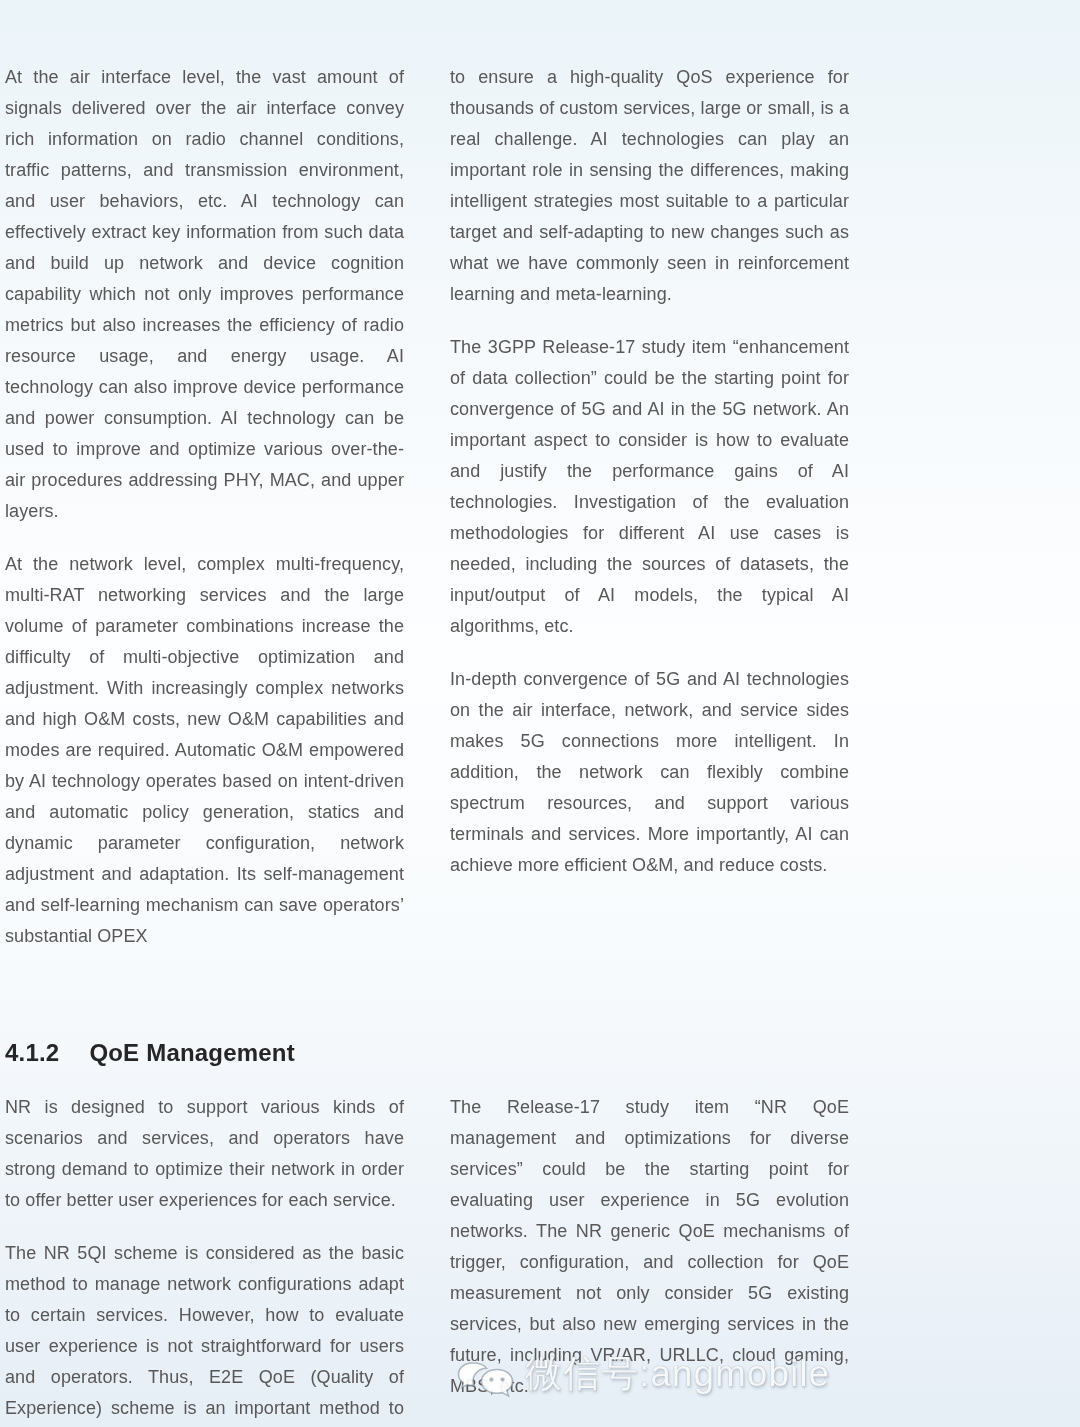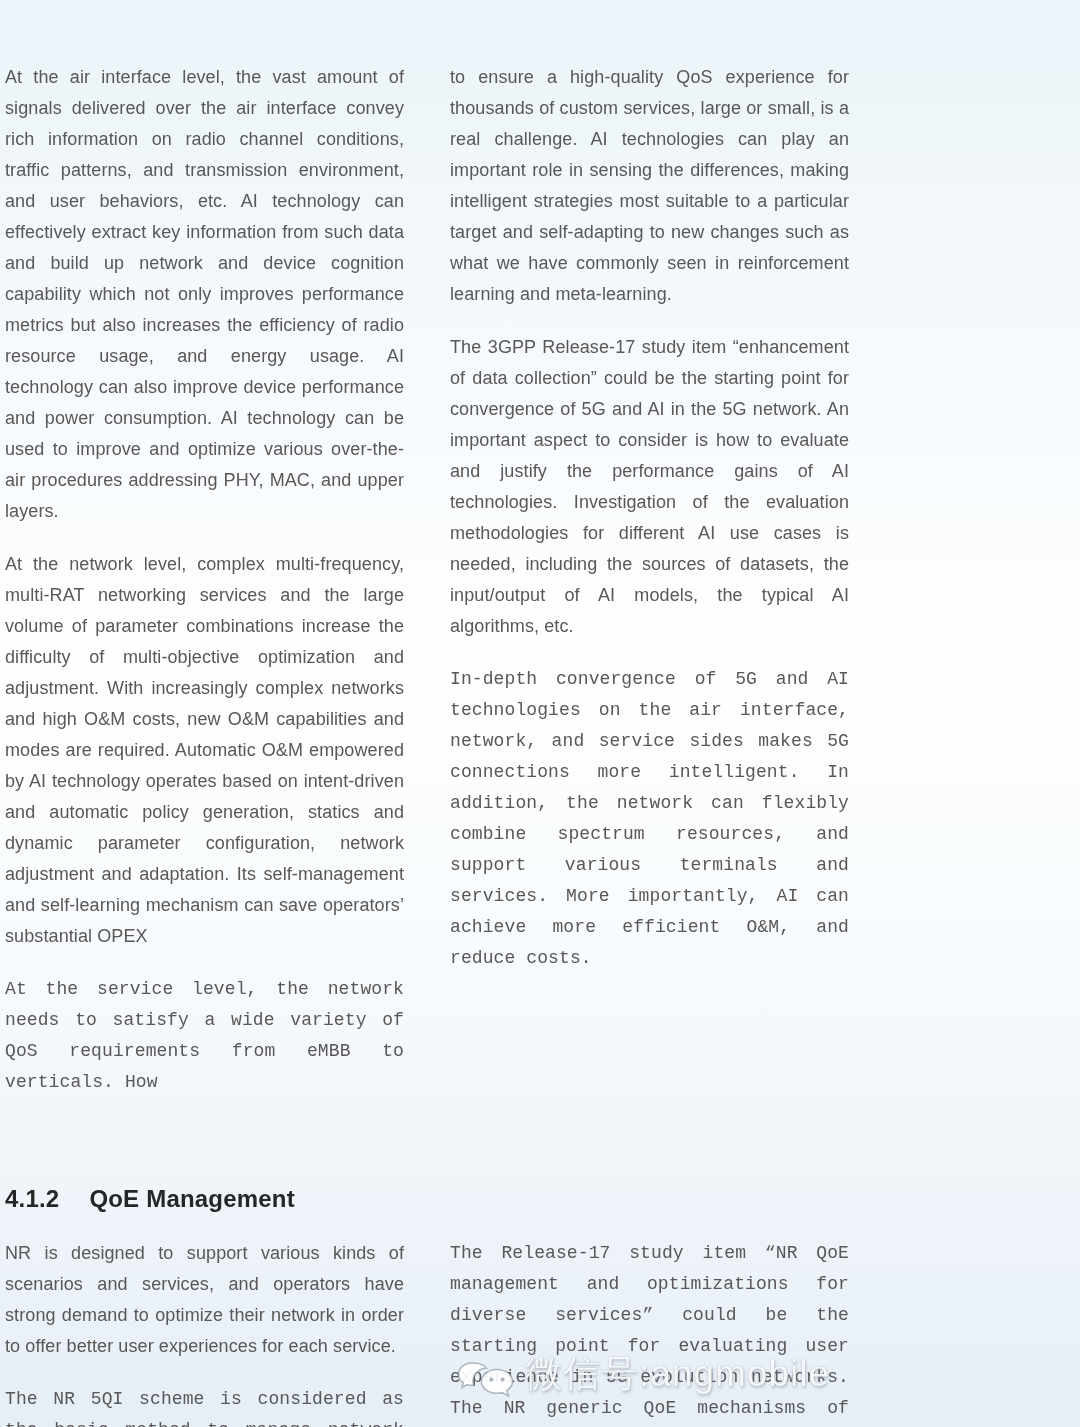--- a/index.html
+++ b/index.html
@@ -20,21 +20,21 @@
     column-gap:46px;
   }
   .para {
     font-size:18px;
     line-height:31px;
     color:#595757;
     text-align:justify;
     letter-spacing:0.1px;
     margin-bottom:22px;
   }
-  .col .para:last-child { margin-bottom:0;font-family:Liberation Mono, monospace; }
+  .col .para:last-child { margin-bottom:0; }
   .heading {
     margin:83px 0 21px 0;
     font-size:24px;
     line-height:36px;
     font-weight:bold;
     color:#262626;
     letter-spacing:0.2px;
   }
   .heading .num { margin-right:30px; }
   .watermark {
@@ -57,21 +57,20 @@
 </style>
 </head>
 <body>
 
 <main class="page">
 
   <section class="two-col">
     <div class="col">
       <p class="para">At the air interface level, the vast amount of signals delivered over the air interface convey rich information on radio channel conditions, traffic patterns, and transmission environment, and user behaviors, etc. AI technology can effectively extract key information from such data and build up network and device cognition capability which not only improves performance metrics but also increases the efficiency of radio resource usage, and energy usage. AI technology can also improve device performance and power consumption. AI technology can be used to improve and optimize various over-the-air procedures addressing PHY, MAC, and upper layers.</p>
       <p class="para">At the network level, complex multi-frequency, multi-RAT networking services and the large volume of parameter combinations increase the difficulty of multi-objective optimization and adjustment. With increasingly complex networks and high O&amp;M costs, new O&amp;M capabilities and modes are required. Automatic O&amp;M empowered by AI technology operates based on intent-driven and automatic policy generation, statics and dynamic parameter configuration, network adjustment and adaptation. Its self-management and self-learning mechanism can save operators’ substantial OPEX</p>
-      <p class="para">At the service level, the network needs to satisfy a wide variety of QoS requirements from eMBB to verticals. How</p>
     </div>
     <div class="col">
       <p class="para">to ensure a high-quality QoS experience for thousands of custom services, large or small, is a real challenge. AI technologies can play an important role in sensing the differences, making intelligent strategies most suitable to a particular target and self-adapting to new changes such as what we have commonly seen in reinforcement learning and meta-learning.</p>
       <p class="para">The 3GPP Release-17 study item “enhancement of data collection” could be the starting point for convergence of 5G and AI in the 5G network. An important aspect to consider is how to evaluate and justify the performance gains of AI technologies. Investigation of the evaluation methodologies for different AI use cases is needed, including the sources of datasets, the input/output of AI models, the typical AI algorithms, etc.</p>
       <p class="para">In-depth convergence of 5G and AI technologies on the air interface, network, and service sides makes 5G connections more intelligent. In addition, the network can flexibly combine spectrum resources, and support various terminals and services. More importantly, AI can achieve more efficient O&amp;M, and reduce costs.</p>
     </div>
   </section>
 
   <h2 class="heading">
     <span class="num">4.1.2</span><span>QoE Management</span>

